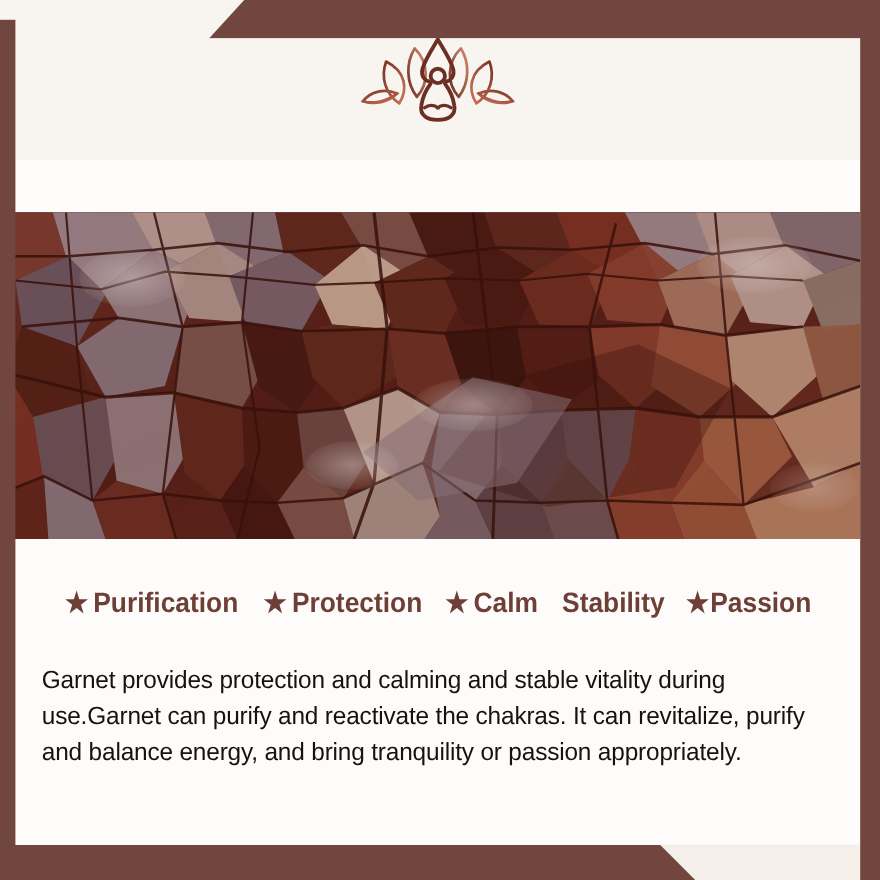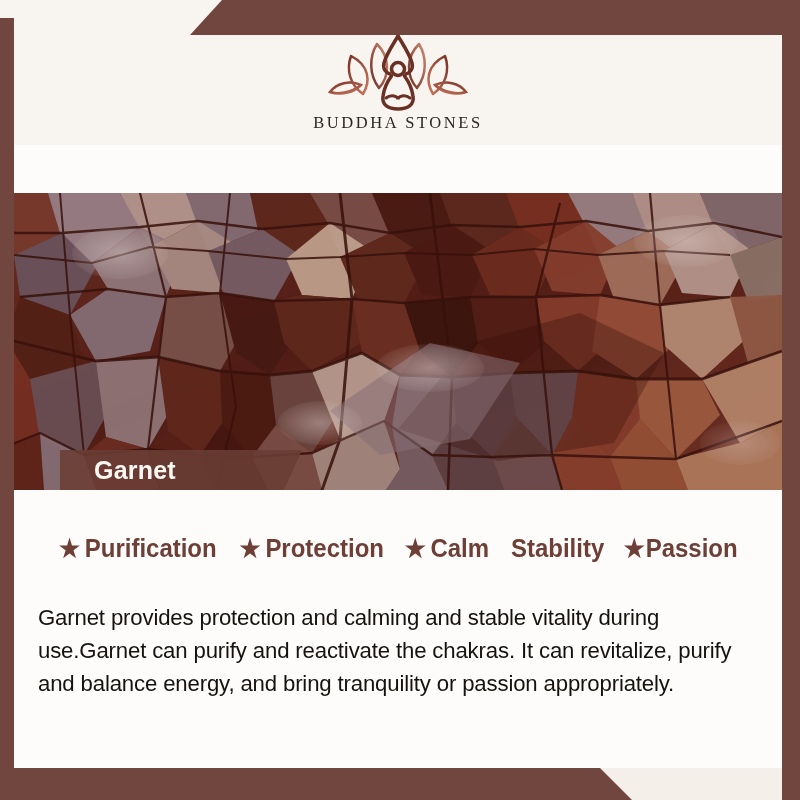--- a/index.html
+++ b/index.html
@@ -168,21 +168,20 @@
 
       <path d="M150,6 C138,26 126,44 122,60 C119,72 126,80 134,82" fill="none" stroke="#6b2f24" stroke-width="7" stroke-linecap="round"></path>
       <path d="M150,6 C162,26 174,44 178,60 C181,72 174,80 166,82" fill="none" stroke="#6b2f24" stroke-width="7" stroke-linecap="round"></path>
 
       <circle cx="150" cy="72" r="13" fill="none" stroke="#6b2f24" stroke-width="7"></circle>
 
       <path d="M137,86 C128,98 122,112 120,126 C117,144 131,152 150,152 C169,152 183,144 180,126 C178,112 172,98 163,86" fill="none" stroke="#6b2f24" stroke-width="7" stroke-linecap="round"></path>
 
       <path d="M126,130 C136,122 150,126 150,133 C150,126 164,122 174,130" fill="none" stroke="#6b2f24" stroke-width="6" stroke-linecap="round"></path>
     </svg>
-    <div class="brand-name">BUDDHA STONES</div>
   </div>
 
   <div class="photo">
     <svg width="782" height="297" viewBox="0 0 782 297" preserveAspectRatio="none" aria-hidden="true">
       <defs>
         <linearGradient id="bgG" x1="0" y1="0" x2="1" y2="1">
           <stop offset="0%" stop-color="#6d3228"></stop>
           <stop offset="45%" stop-color="#4a1c16"></stop>
           <stop offset="100%" stop-color="#71362a"></stop>
         </linearGradient>
@@ -291,23 +290,20 @@
       <ellipse cx="320" cy="230" rx="42" ry="22" fill="url(#shine)"></ellipse>
       <ellipse cx="120" cy="60" rx="48" ry="26" fill="url(#shine)"></ellipse>
       <ellipse cx="686" cy="48" rx="52" ry="26" fill="url(#shine)"></ellipse>
       <ellipse cx="430" cy="175" rx="54" ry="24" fill="url(#shine)"></ellipse>
       <ellipse cx="740" cy="250" rx="40" ry="22" fill="url(#shine)" opacity="0.6"></ellipse>
 
       <rect width="782" height="297" fill="#6a1f14" opacity="0.22"></rect>
     </svg>
   </div>
 
-  <div class="stone-label">
-    <span class="stone-label-text">Garnet</span>
-  </div>
 
 
   <div class="keywords">
       <span class="kw">
         <span class="kw-star">★</span>
         <span>Purification</span>
       </span>
       <span class="kw">
         <span class="kw-star">★</span>
         <span>Protection</span>

